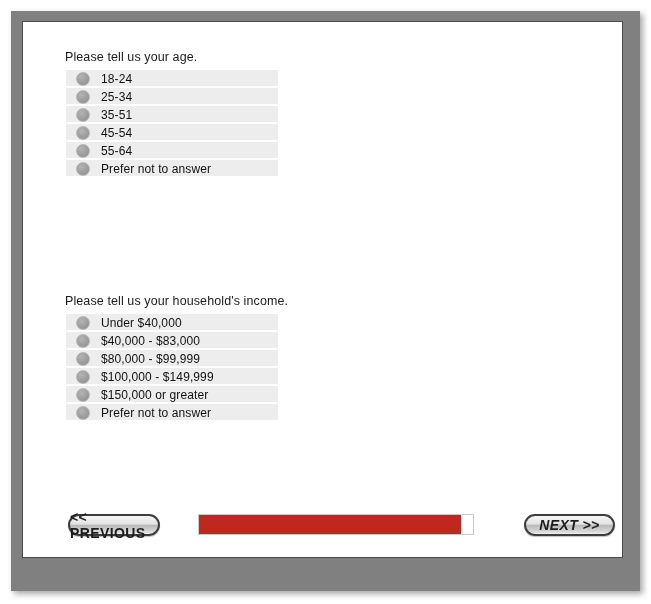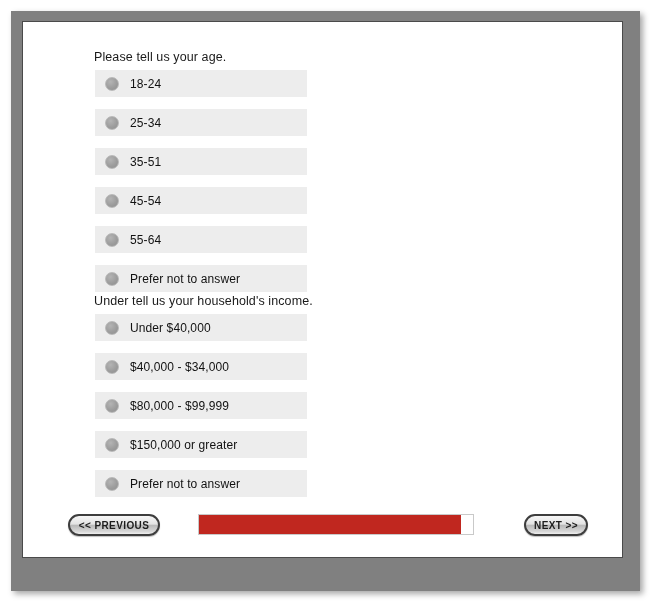--- a/index.html
+++ b/index.html
@@ -45,21 +45,20 @@
     top: 0;
     right: 0;
     bottom: 0;
     background: #ffffff;
   }
 
   .question-block {
     position: absolute;
     left: 0;
     width: 100%;
-    padding-left: 29px;
   }
   #question-block-age { top: 28px; }
   #question-block-income { top: 272px; }
 
   .question-title {
     font-size: 12.5px;
     color: #1a1a1a;
     margin: 0 0 6px 42px;
     font-weight: normal;
     letter-spacing: 0.1px;
@@ -68,24 +67,24 @@
   .options-list {
     margin: 0;
     padding: 0;
     list-style: none;
     width: 212px;
     margin-left: 43px;
   }
 
   .option-row {
     background: #ededed;
-    height: 27px;
+    height: 16px;
     display: flex;
-    align-items: center;
-    margin-bottom: 12px;
+    align-items: flex-end;
+    margin-bottom: 2px;
     padding-left: 10px;
     box-sizing: border-box;
     cursor: pointer;
   }
 
   .radio-icon {
     width: 14px;
     height: 14px;
     border-radius: 50%;
     background: radial-gradient(circle at 38% 32%, #b4b4b4 0%, #9d9d9d 55%, #8e8e8e 100%);
@@ -119,24 +118,24 @@
     border: 2px solid #3d3d3d;
     background: linear-gradient(to bottom, #f6f6f6 0%, #e3e3e3 45%, #b9b9b9 52%, #d6d6d6 85%, #efefef 100%);
     box-sizing: border-box;
     display: flex;
     align-items: center;
     justify-content: center;
     cursor: pointer;
     box-shadow: 0 1px 1px rgba(0,0,0,0.25);
   }
   #previous-button { left: 45px;  width: 92px; }
-  #next-button     { left: 501px; width: 64px; }
+  #next-button     { left: 501px; width: 91px; font-style: italic; }
 
   .nav-button-label {
-    font-size: 10px;
+    font-size: 14px;
     font-weight: bold;
     color: #1d1d1d;
     letter-spacing: 0.4px;
   }
 
   
   #progress-bar {
     position: absolute;
     left: 175px;
     top: 13px;
@@ -185,33 +184,37 @@
               <span class="option-label">55-64</span>
             </li>
             <li class="option-row">
               <span class="radio-icon"></span>
               <span class="option-label">Prefer not to answer</span>
             </li>
           </ul>
       </div>
 
       <div class="question-block" id="question-block-income">
-        <p class="question-title">Under tell us your household's income.</p>
+        <p class="question-title">Please tell us your household's income.</p>
         <ul class="options-list" id="options-list-income">
             <li class="option-row">
               <span class="radio-icon"></span>
               <span class="option-label">Under $40,000</span>
             </li>
             <li class="option-row">
               <span class="radio-icon"></span>
-              <span class="option-label">$40,000 - $34,000</span>
+              <span class="option-label">$40,000 - $83,000</span>
             </li>
             <li class="option-row">
               <span class="radio-icon"></span>
               <span class="option-label">$80,000 - $99,999</span>
+            </li>
+            <li class="option-row">
+              <span class="radio-icon"></span>
+              <span class="option-label">$100,000 - $149,999</span>
             </li>
             <li class="option-row">
               <span class="radio-icon"></span>
               <span class="option-label">$150,000 or greater</span>
             </li>
             <li class="option-row">
               <span class="radio-icon"></span>
               <span class="option-label">Prefer not to answer</span>
             </li>
           </ul>

